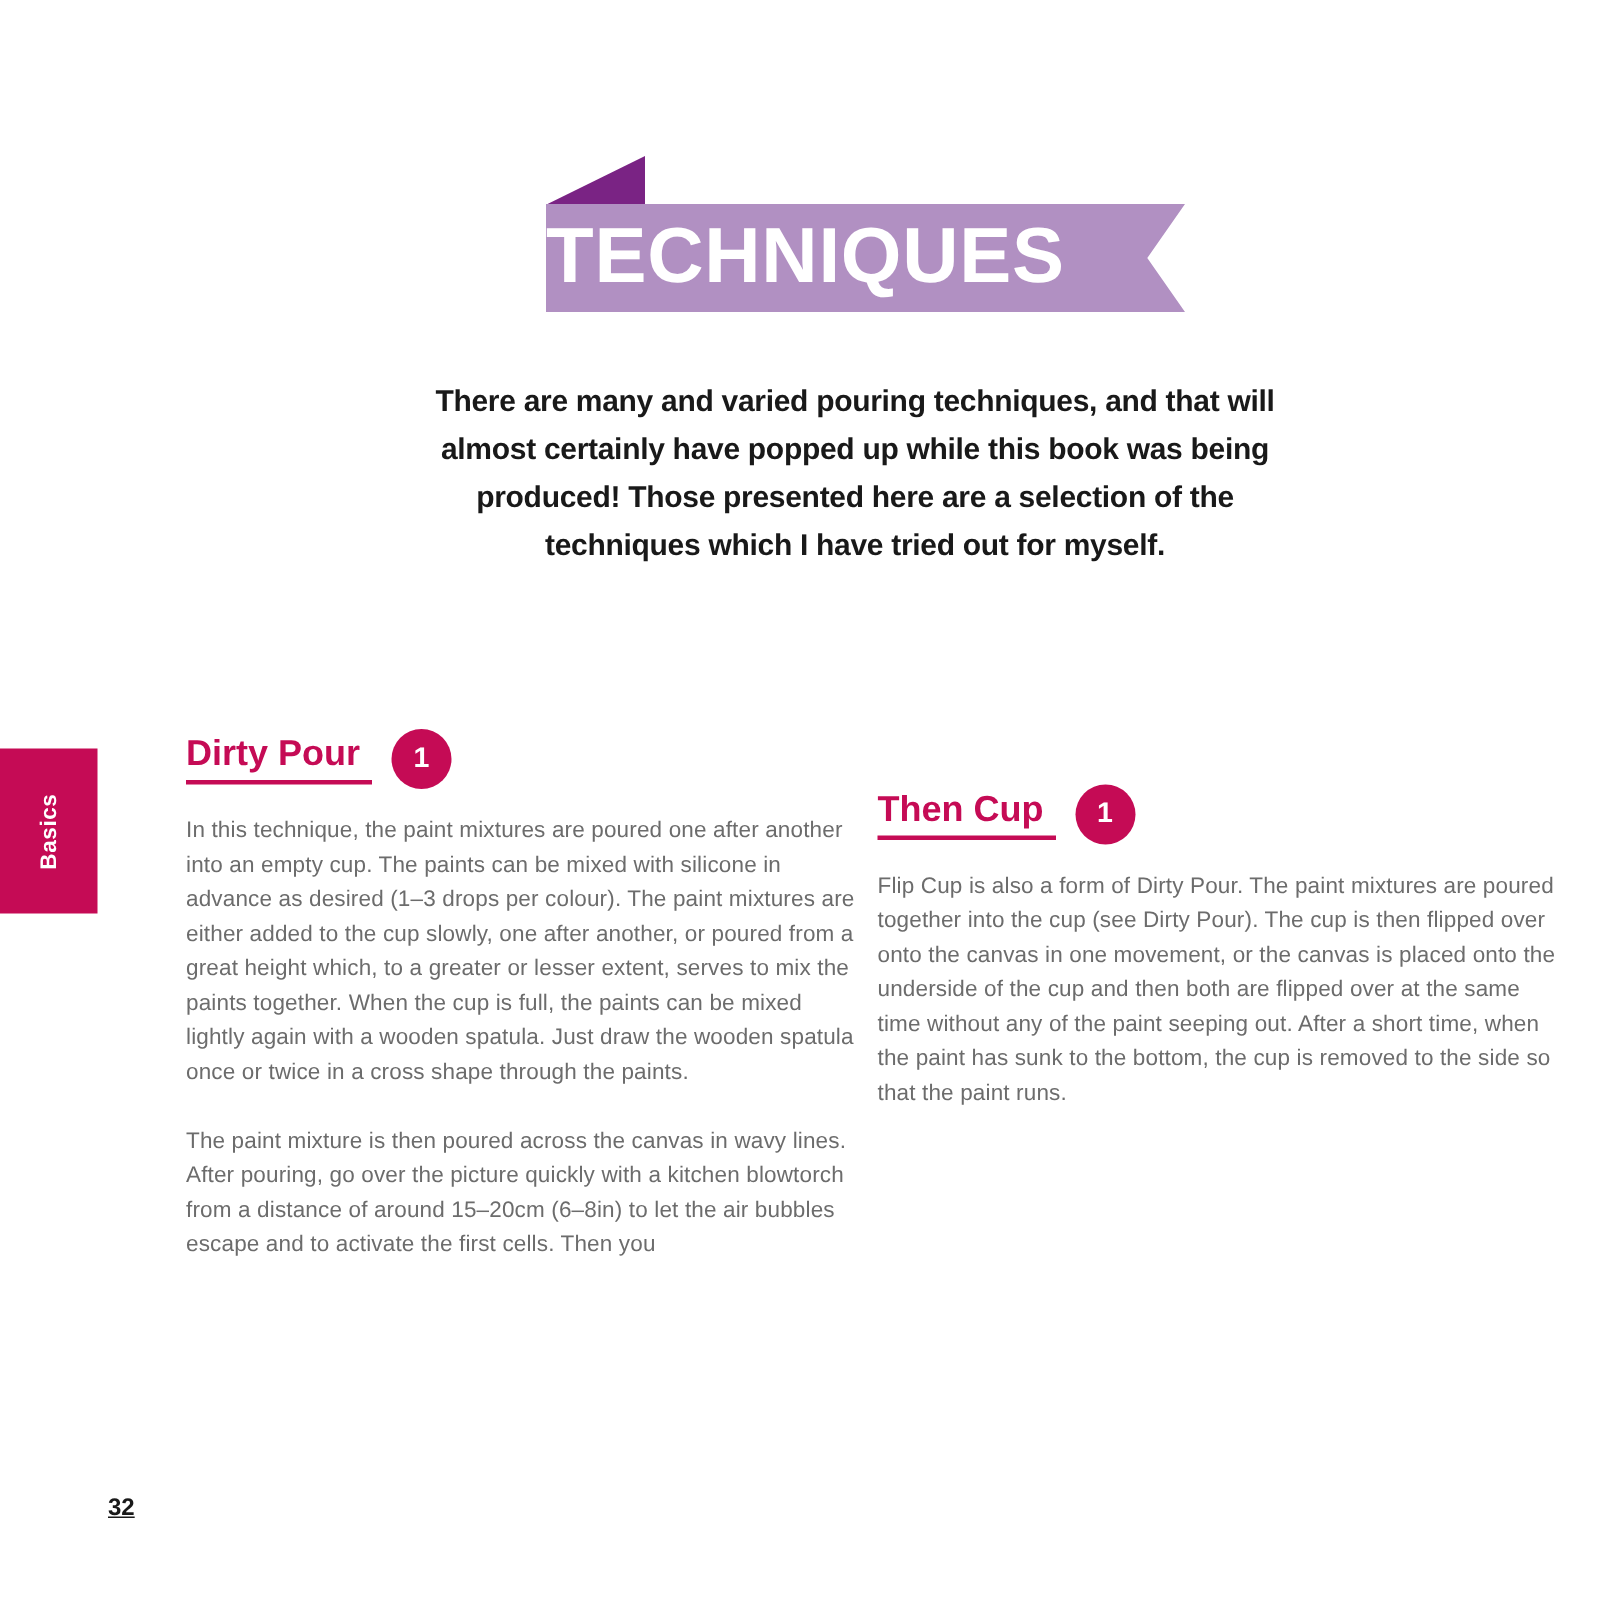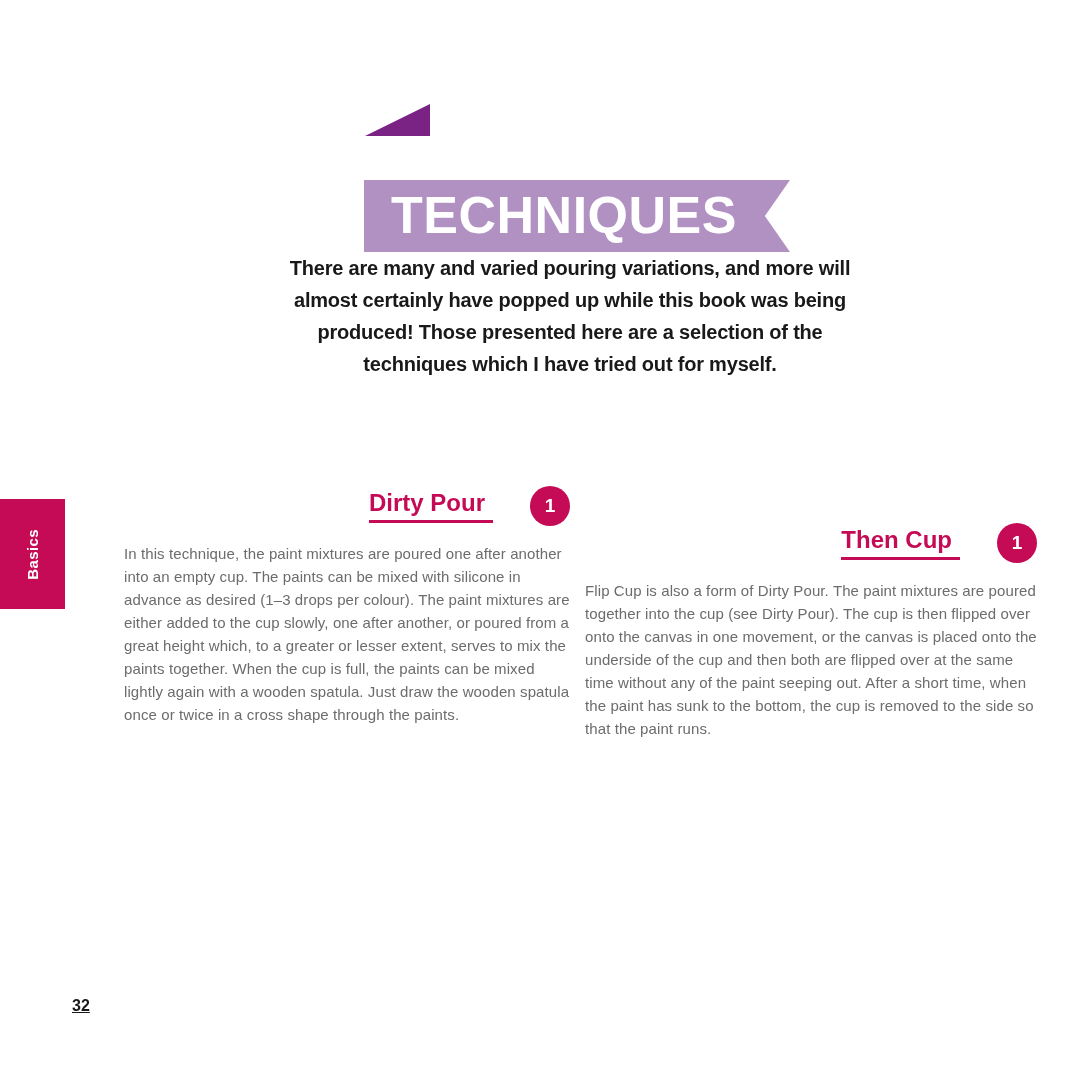--- a/index.html
+++ b/index.html
@@ -20,23 +20,21 @@
     clip-path: polygon(0 100%, 100% 0, 100% 100%);
   }
   .banner-band {
     position: absolute;
     left: 364px; top: 136px;
     width: 426px; height: 72px;
     background: #b190c2;
     clip-path: polygon(0 0, 100% 0, 94.1% 50%, 100% 100%, 0 100%);
     display: flex;
     align-items: center;
-    justify-content: center;
     padding-right: 26px;
-    margin-top: 44px;
   }
   .banner-title {
     color: #ffffff;
     font-size: 52px;
     font-weight: bold;
     letter-spacing: 0.5px;
     white-space: nowrap;
     line-height: 1;
     padding-bottom: 2px;
   }
@@ -55,23 +53,22 @@
   }
 
   
   .col { position: absolute; }
   .col-left  { left: 124px; top: 486px; width: 446px; }
   .col-right { left: 585px; top: 490px; width: 452px; }
 
   .section-heading-row {
     display: flex;
     align-items: center;
-    gap: 37px;
+    gap: 13px;
     height: 40px;
-    justify-content: flex-end;
   }
   .section-heading {
     font-size: 24px;
     font-weight: bold;
     color: #c50b55;
     border-bottom: 3px solid #c50b55;
     padding: 0 8px 3px 0;
     line-height: 1.15;
     white-space: nowrap;
   }
@@ -128,29 +125,30 @@
   }
 </style>
 </head>
 <body>
 
 <div class="banner-fold"></div>
 <div class="banner-band">
   <div class="banner-title">TECHNIQUES</div>
 </div>
 
-<div class="intro">There are many and varied pouring variations, and more will almost certainly have popped up while this book was being produced! Those presented here are a selection of the techniques which I have tried out for myself.</div>
+<div class="intro">There are many and varied pouring techniques, and that will almost certainly have popped up while this book was being produced! Those presented here are a selection of the techniques which I have tried out for myself.</div>
 
 <div class="col col-left">
   <div class="section-heading-row">
     <span class="section-heading">Dirty Pour</span>
     <span class="section-badge">1</span>
   </div>
   <div class="body-text mt-after-heading">
     <p>In this technique, the paint mixtures are poured one after another into an empty cup. The paints can be mixed with silicone in advance as desired (1–3 drops per colour). The paint mixtures are either added to the cup slowly, one after another, or poured from a great height which, to a greater or lesser extent, serves to mix the paints together. When the cup is full, the paints can be mixed lightly again with a wooden spatula. Just draw the wooden spatula once or twice in a cross shape through the paints.</p>
+    <p>The paint mixture is then poured across the canvas in wavy lines. After pouring, go over the picture quickly with a kitchen blowtorch from a distance of around 15–20cm (6–8in) to let the air bubbles escape and to activate the first cells. Then you</p>
   </div>
 </div>
 
 <div class="col col-right">
   <div class="section-heading-row heading-row-mid">
     <span class="section-heading">Then Cup</span>
     <span class="section-badge">1</span>
   </div>
   <div class="body-text mt-after-heading">
     <p>Flip Cup is also a form of Dirty Pour. The paint mixtures are poured together into the cup (see Dirty Pour). The cup is then flipped over onto the canvas in one movement, or the canvas is placed onto the underside of the cup and then both are flipped over at the same time without any of the paint seeping out. After a short time, when the paint has sunk to the bottom, the cup is removed to the side so that the paint runs.</p>

